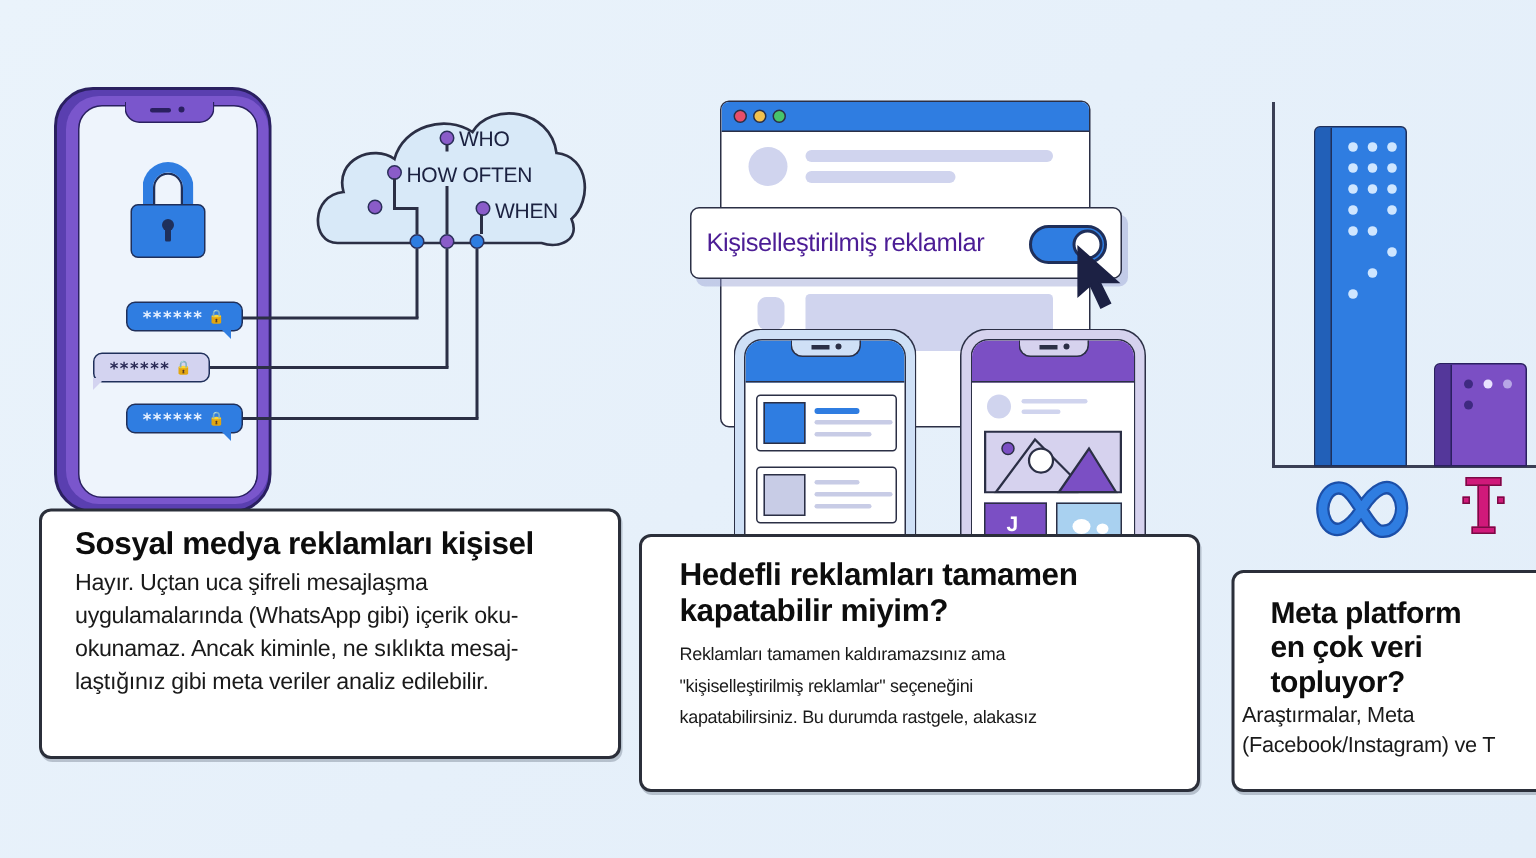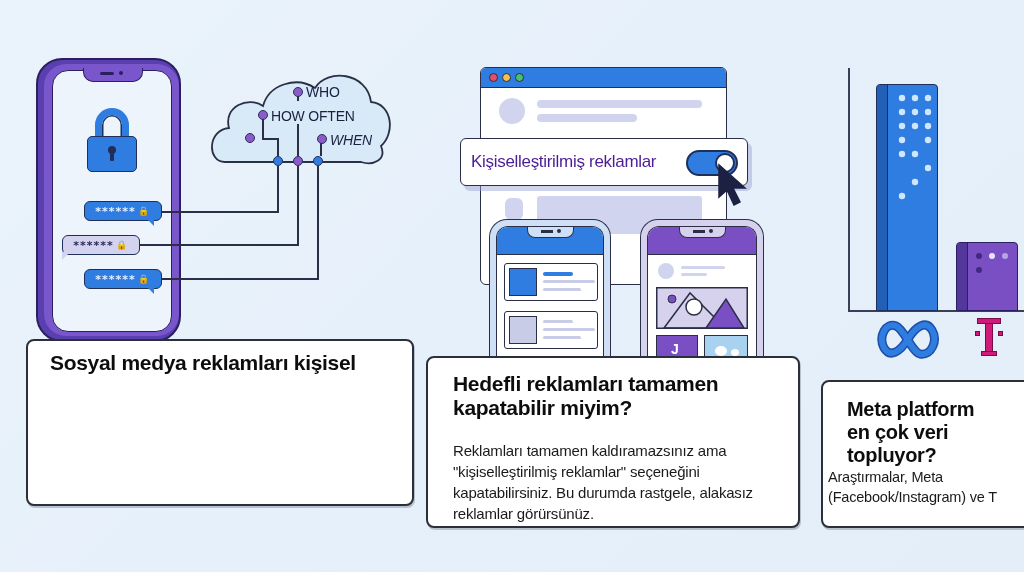--- a/index.html
+++ b/index.html
@@ -95,21 +95,21 @@
   <span style="font-size:9px;">🔒</span>
 </div>
 <div class="abs" style="left:146px; top:286px; width:0; height:0; border-left:8px solid transparent; border-top:8px solid #2f7de1;"></div>
 
 <svg class="abs" style="left:205px; top:62px;" width="190" height="108" viewBox="0 0 190 108">
   <path d="M20 100 C2 100 2 68 24 66 C18 44 44 34 58 44 C64 22 92 14 110 26 C122 6 162 10 166 40 C188 42 190 72 176 84 C182 98 168 104 156 100 Z" fill="#d8e9f8" stroke="#2b2f45" stroke-width="1.8"></path>
 </svg>
 
 <div class="cloud-label" style="left:306px; top:84px;">WHO</div>
 <div class="cloud-label" style="left:271px; top:108px;">HOW OFTEN</div>
-<div class="cloud-label" style="left:330px; top:132px;font-style:italic;">WHEN</div>
+<div class="cloud-label" style="left:330px; top:132px;">WHEN</div>
 
 <div class="dot purple" style="left:293px; top:87px;"></div>
 <div class="dot purple" style="left:258px; top:110px;"></div>
 <div class="dot purple" style="left:245px; top:133px;"></div>
 <div class="dot purple" style="left:317px; top:134px;"></div>
 
 <div class="line" style="left:262px; top:119px; width:1.5px; height:20px;"></div>
 <div class="line" style="left:262px; top:138px; width:16px; height:1.5px;"></div>
 <div class="line" style="left:277px; top:138px; width:1.5px; height:18px;"></div>
 <div class="line" style="left:297px; top:96px; width:1.5px; height:5px;"></div>
@@ -124,20 +124,26 @@
 <div class="line" style="left:162px; top:211px; width:117px; height:1.5px;"></div>
 <div class="line" style="left:297px; top:166px; width:1.5px; height:79px;"></div>
 <div class="line" style="left:140px; top:244px; width:159px; height:1.5px;"></div>
 <div class="line" style="left:317px; top:166px; width:1.5px; height:113px;"></div>
 <div class="line" style="left:162px; top:278px; width:157px; height:1.5px;"></div>
 
 <div class="card" style="left:26px; top:339px; width:388px; height:167px; padding:10px 0 0 22px;">
   <h2>
     <span>Sosyal medya reklamları kişisel</span><br>
   </h2>
+  <p style="margin-top:3px;">
+    <span>Hayır. Uçtan uca şifreli mesajlaşma</span><br>
+    <span>uygulamalarında (WhatsApp gibi) içerik oku-</span><br>
+    <span>okunamaz. Ancak kiminle, ne sıklıkta mesaj-</span><br>
+    <span>laştığınız gibi meta veriler analiz edilebilir.</span>
+  </p>
 </div>
 
 <div class="abs" style="left:480px; top:67px; width:247px; height:218px; background:#fff; border:1.5px solid #2b2f45; border-radius:6px; overflow:hidden;">
   <div class="abs" style="left:0; top:0; width:100%; height:20px; background:#2f7de1; border-bottom:1.5px solid #2b2f45;"></div>
   <div class="abs" style="left:8px; top:5px; width:9px; height:9px; border-radius:50%; background:#e84e6a; border:1px solid #2b2f45;"></div>
   <div class="abs" style="left:21px; top:5px; width:9px; height:9px; border-radius:50%; background:#f2c14e; border:1px solid #2b2f45;"></div>
   <div class="abs" style="left:34px; top:5px; width:9px; height:9px; border-radius:50%; background:#47c46b; border:1px solid #2b2f45;"></div>
   <div class="abs" style="left:18px; top:30px; width:26px; height:26px; border-radius:50%; background:#d0d4ee;"></div>
   <div class="abs" style="left:56px; top:32px; width:165px; height:8px; border-radius:4px; background:#d0d4ee;"></div>
   <div class="abs" style="left:56px; top:46px; width:100px; height:8px; border-radius:4px; background:#d0d4ee;"></div>
@@ -203,25 +209,24 @@
       <div class="abs" style="left:26px; top:13px; width:8px; height:7px; background:#fff; border-radius:50%;"></div>
     </div>
   </div>
 </div>
 
 <div class="card" style="left:426px; top:356px; width:374px; height:172px; padding:14px 0 0 25px;">
   <h2>
     <span>Hedefli reklamları tamamen</span><br>
     <span>kapatabilir miyim?</span>
   </h2>
-  <p style="margin-top:20px; font-size:15px; line-height:21px;">
+  <p style="margin-top:6px; font-size:12px; line-height:21px;">
     <span>Reklamları tamamen kaldıramazsınız ama</span><br>
     <span>"kişiselleştirilmiş reklamlar" seçeneğini</span><br>
     <span>kapatabilirsiniz. Bu durumda rastgele, alakasız</span><br>
-    <span>reklamlar görürsünüz.</span>
   </p>
 </div>
 
 <div class="abs" style="left:848px; top:68px; width:1.5px; height:243px; background:#3a3f55;"></div>
 <div class="abs" style="left:848px; top:310px; width:176px; height:1.5px; background:#3a3f55;"></div>
 
 <div class="abs" style="left:876px; top:84px; width:62px; height:227px; background:#2f7de1; border:1.5px solid #1f2f5a; border-radius:4px 4px 0 0; overflow:hidden;">
   <div class="abs" style="left:0; top:0; width:11px; height:100%; background:#2260b8; border-right:1.5px solid #1f2f5a;"></div>
   <svg class="abs" style="left:20px; top:8px;" width="36" height="110" viewBox="0 0 36 110">
     <g fill="#cfe6ff">

